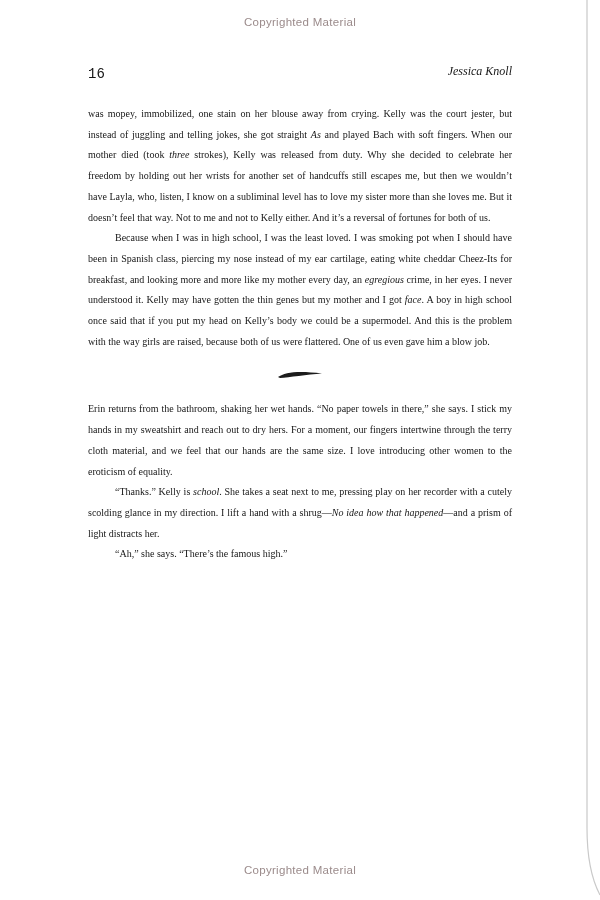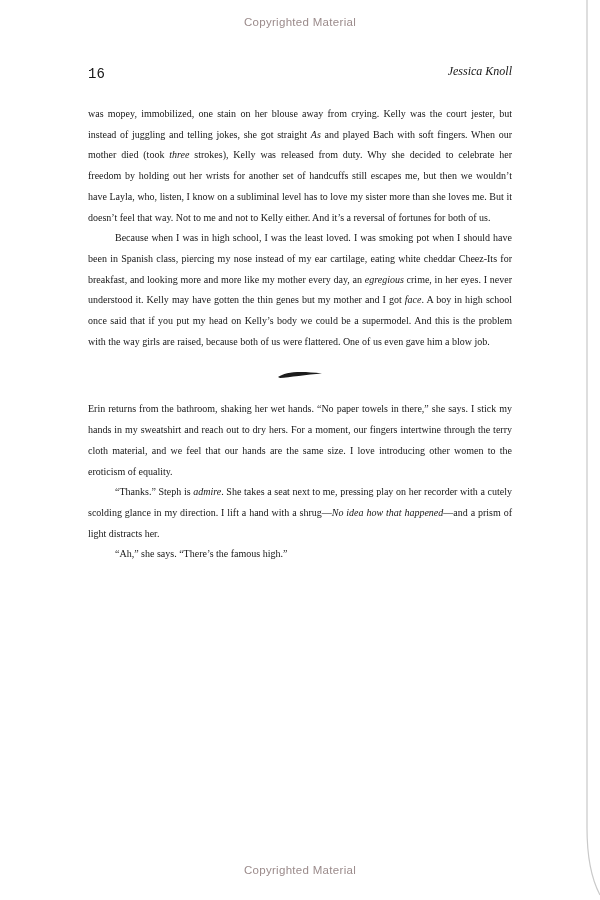--- a/index.html
+++ b/index.html
@@ -74,21 +74,21 @@
       </div>
 
     <div class="divider">
       <svg width="46" height="12" viewBox="0 0 46 12" aria-hidden="true">
         <path d="M1 8 C 8 3, 22 1.5, 45 4.5 C 30 5.5, 12 8.5, 3 9 Z"></path>
       </svg>
     </div>
 
     <div>
         <p class="para"><span>Erin returns from the bathroom, shaking her wet hands. “No paper towels in there,” she says. I stick my hands in my sweatshirt and reach out to dry hers. For a moment, our fingers intertwine through the terry cloth material, and we feel that our hands are the same size. I love introducing other women to the eroticism of equality.</span></p>
-        <p class="para indent"><span>“Thanks.” Steph is </span><em>admire</em><span>. She takes a seat next to me, pressing play on her recorder with a cutely scolding glance in my direction. I lift a hand with a shrug—</span><em>No idea how that happened</em><span>—and a prism of light distracts her.</span></p>
+        <p class="para indent"><span>“Thanks.” Kelly is </span><em>school</em><span>. She takes a seat next to me, pressing play on her recorder with a cutely scolding glance in my direction. I lift a hand with a shrug—</span><em>No idea how that happened</em><span>—and a prism of light distracts her.</span></p>
         <p class="para indent"><span>“Ah,” she says. “There’s the famous high.”</span></p>
       </div>
   </div>
 
   <div class="copyright bottom">Copyrighted Material</div>
 
   <svg class="page-edge" width="40" height="900" viewBox="0 0 40 900" aria-hidden="true">
     <path d="M27 0 V828 C27 858 32 880 40 895"></path>
   </svg>
 

